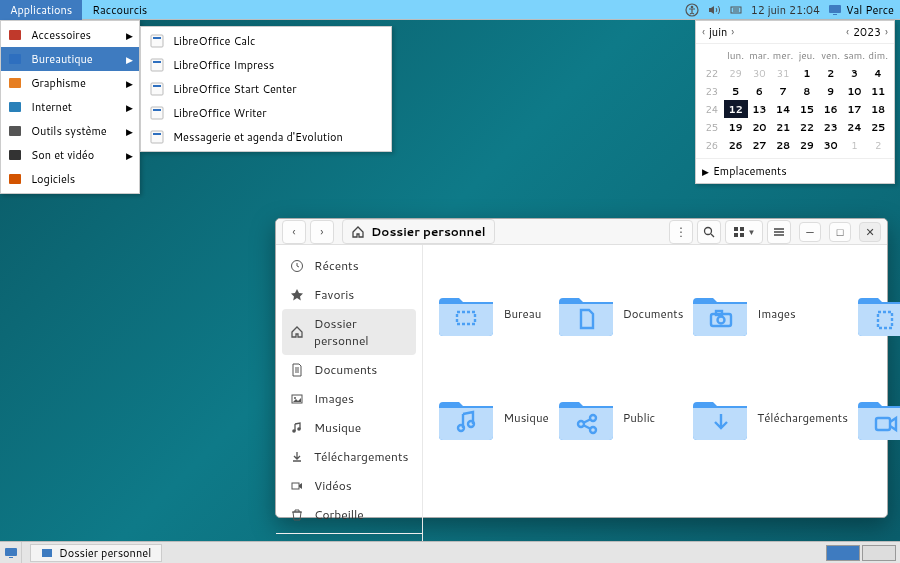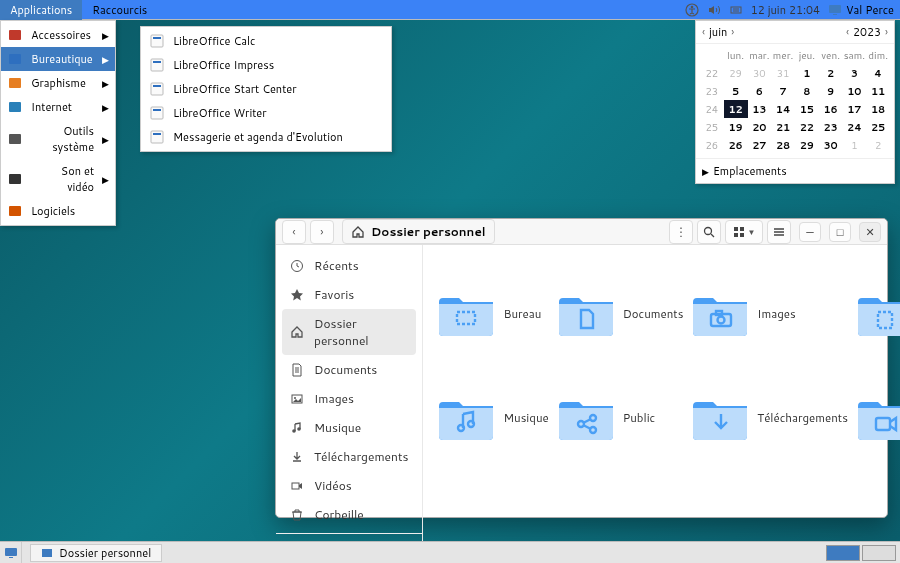--- a/index.html
+++ b/index.html
@@ -1,26 +1,26 @@
 <!DOCTYPE html>
 <html><head>
 <meta charset="utf-8">
 <style>
 * { box-sizing: border-box; margin: 0; padding: 0; font-family: "Cantarell", "Segoe UI", sans-serif; }
 body { width: 900px; height: 563px; position: relative; overflow: hidden; background: linear-gradient(135deg, #0a5561 0%, #0e7a88 45%, #0a5d6b 100%); }
-.topbar { position: absolute; top: 0; left: 0; right: 0; height: 20px; background: #3b82f6; border-bottom: 1px solid #bbb; display: flex; align-items: center; font-size: 11px; }
+.topbar { position: absolute; top: 0; left: 0; right: 0; height: 20px; background: #7dd3fc; border-bottom: 1px solid #bbb; display: flex; align-items: center; font-size: 11px; }
 .topbar-left { display: flex; }
 .topbar-item { padding: 3px 10px; cursor: pointer; }
 .topbar-item.active { background: #3e7bc0; color: #fff; }
 .topbar-right { margin-left: auto; display: flex; align-items: center; padding-right: 6px; gap: 8px; }
 .topbar-right .icon { width: 14px; height: 14px; display: inline-flex; align-items: center; justify-content: center; color: #555; }
 .topbar-right .clock { color: #333; }
 .topbar-right .user { display: flex; align-items: center; gap: 4px; }
 
-.menu1 { position: absolute; top: 20px; left: 0; width: 116px; background: #fff; border: 1px solid #ccc; box-shadow: 2px 2px 4px rgba(0,0,0,0.2); font-size: 11px; padding: 2px 0; text-align: right; }
+.menu1 { position: absolute; top: 20px; left: 0; width: 140px; background: #fff; border: 1px solid #ccc; box-shadow: 2px 2px 4px rgba(0,0,0,0.2); font-size: 11px; padding: 2px 0; }
 .menu1-item { display: flex; align-items: center; padding: 4px 6px; gap: 8px; cursor: pointer; }
 .menu1-item.active { background: #3e7bc0; color: #fff; }
 .menu1-item .micon { width: 16px; height: 16px; flex-shrink: 0; }
 .menu1-item .arrow { margin-left: auto; font-size: 9px; }
 
 .menu2 { position: absolute; top: 26px; left: 140px; width: 252px; background: #fff; border: 1px solid #ccc; box-shadow: 2px 2px 4px rgba(0,0,0,0.2); font-size: 11px; padding: 2px 0; }
 .menu2-item { display: flex; align-items: center; padding: 4px 8px; gap: 8px; cursor: pointer; }
 .menu2-item .micon { width: 16px; height: 16px; flex-shrink: 0; }
 
 .calendar { position: absolute; top: 20px; right: 5px; width: 200px; background: #fff; border: 1px solid #ccc; box-shadow: 2px 2px 4px rgba(0,0,0,0.2); font-size: 11px; }

